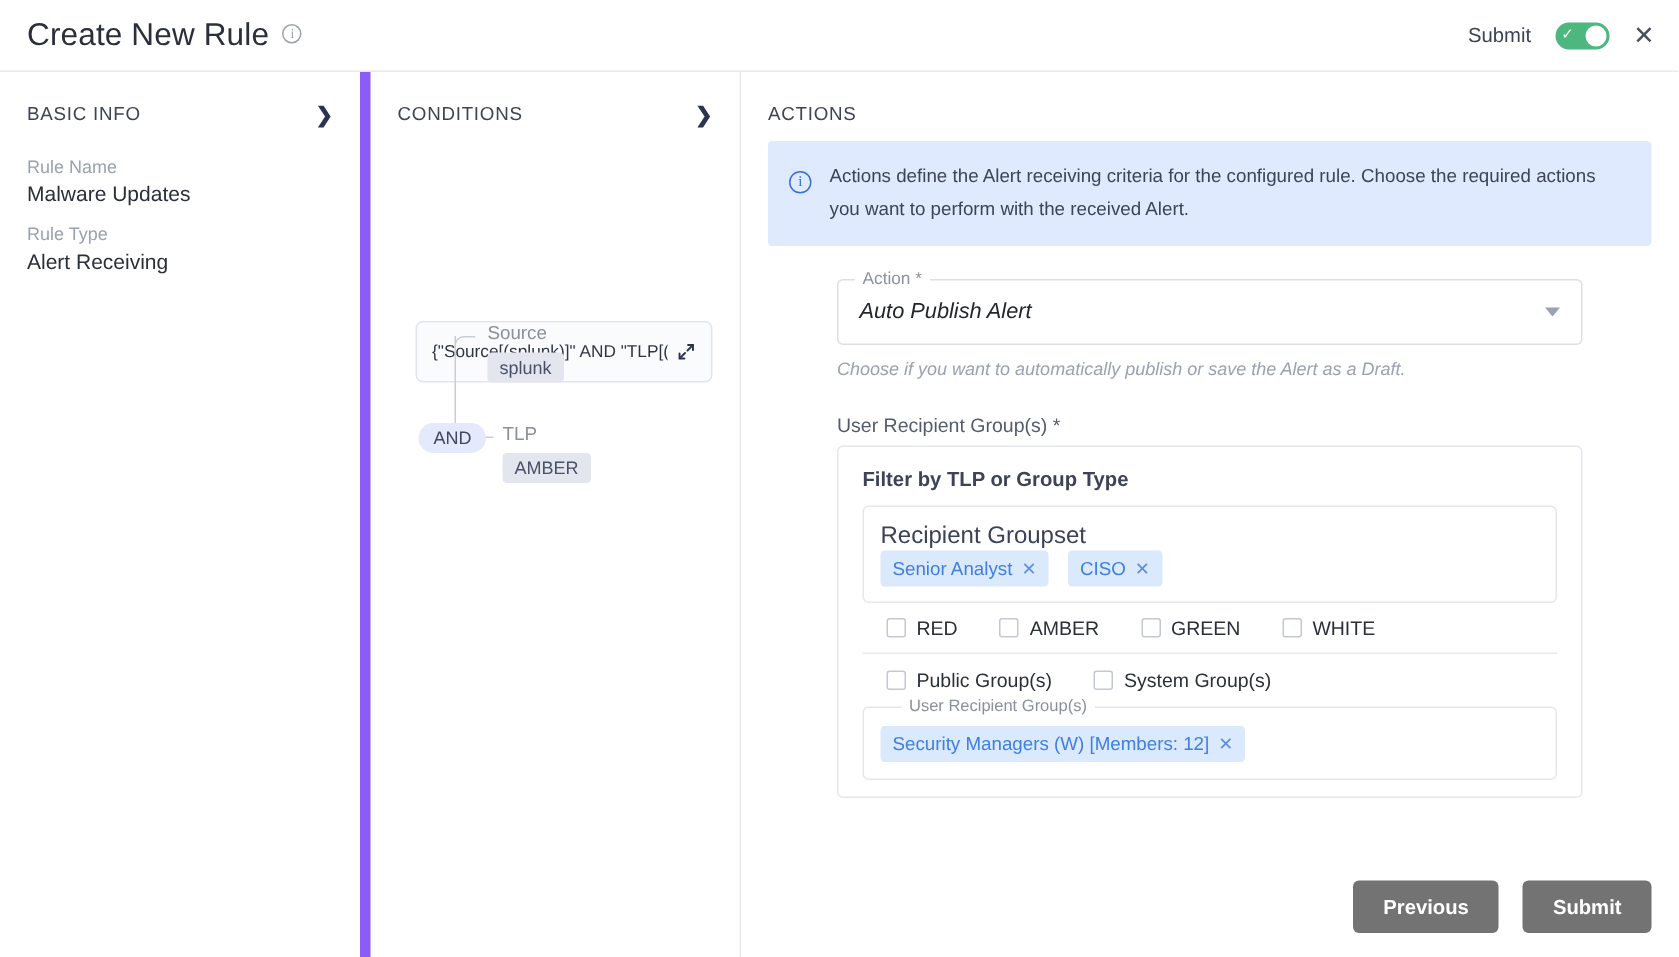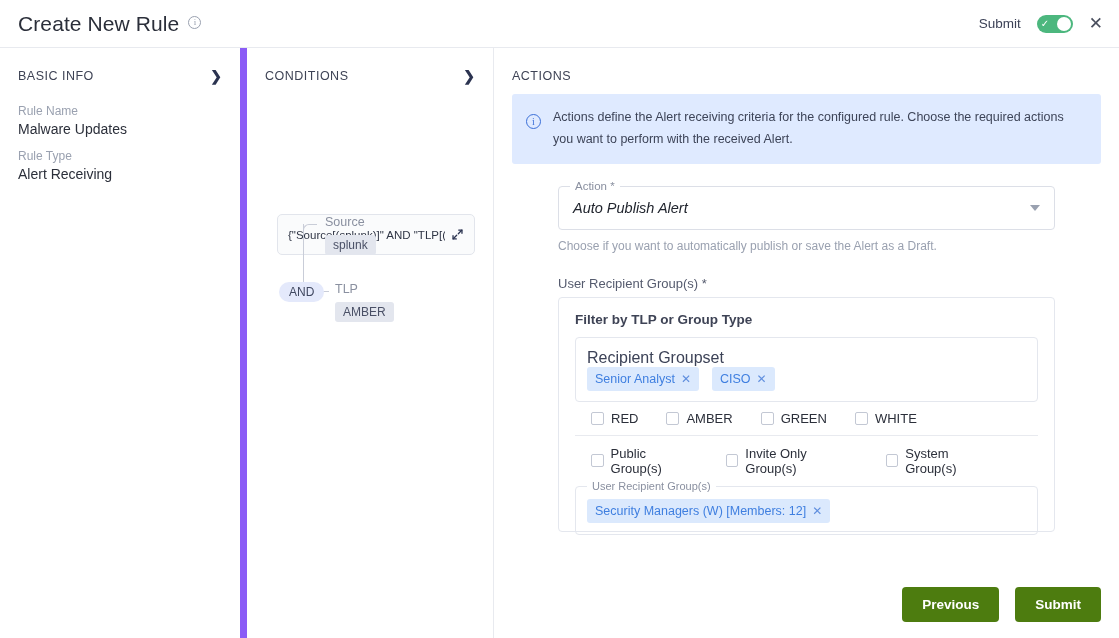--- a/index.html
+++ b/index.html
@@ -248,20 +248,21 @@
   .caret {
     width: 0; height: 0;
     border-left: 5px solid transparent;
     border-right: 5px solid transparent;
     border-top: 6px solid #9aa1b0;
   }
   .helper {
     font-size: 12px;
     color: #9aa1b0;
     margin-top: 9px;
+    font-style: italic;
   }
 
   .group-label {
     font-size: 13px;
     color: #555b6e;
     margin-top: 23px;
   }
 
   .panel {
     border: 1px solid #e4e7ee;
@@ -321,37 +322,37 @@
 
   .bottom-fieldset {
     position: relative;
     border: 1px solid #e4e7ee;
     border-radius: 4px;
     margin: 4px 0 0 0;
     padding: 12px 11px 11px 11px;
   }
   .bottom-fieldset > .legend {
     position: absolute;
-    top: -7px; left: 11px;
+    top: -7px; left: 25px;
     background: #fff;
     padding: 0 5px;
     font-size: 11px;
     color: #8a90a0;
   }
 
   
   .footer {
     position: absolute;
     right: 18px;
     bottom: 16px;
     display: flex;
     gap: 16px;
   }
   .btn {
-    background: #4d7c0f;
+    background: #737373;
     color: #fff;
     border: none;
     border-radius: 4px;
     font-size: 13.5px;
     font-weight: bold;
     padding: 10px 20px;
     cursor: pointer;
     font-family: "Liberation Sans", sans-serif;
   }
 </style>
@@ -489,24 +490,20 @@
           </label>
         </div>
 
         <div class="ck-row ck-row2">
           <label class="ck-item">
             <span class="ck-box"></span>
             <span class="ck-label">Public Group(s)</span>
           </label>
           <label class="ck-item">
             <span class="ck-box"></span>
-            <span class="ck-label">Invite Only Group(s)</span>
-          </label>
-          <label class="ck-item">
-            <span class="ck-box"></span>
             <span class="ck-label">System Group(s)</span>
           </label>
         </div>
 
         <div class="bottom-fieldset">
           <span class="legend">User Recipient Group(s)</span>
           <div class="chipset">
             <span class="chip-blue">
               <span>Security Managers (W) [Members: 12]</span>
               <span class="chip-x">✕</span>

